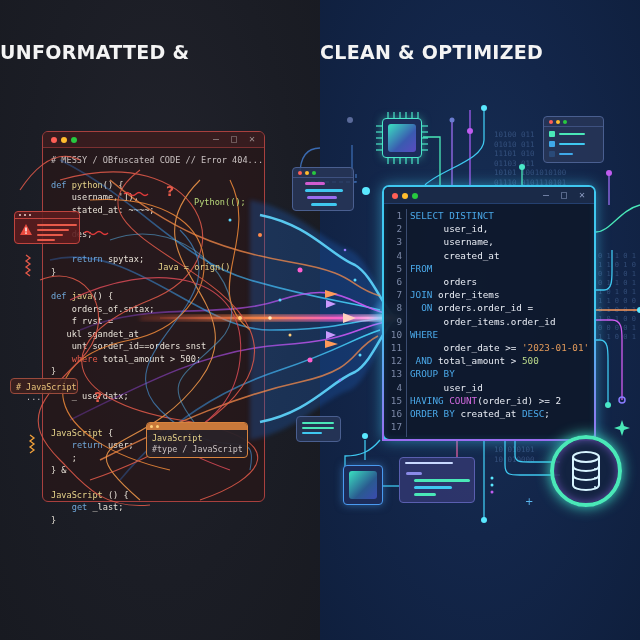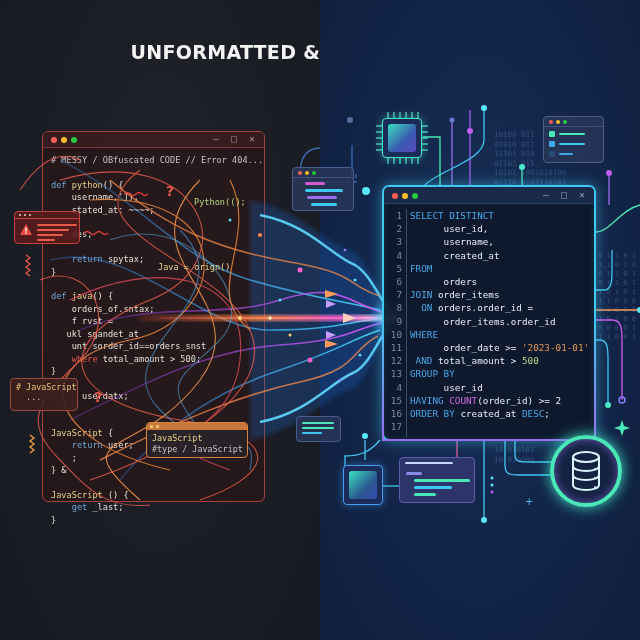--- a/index.html
+++ b/index.html
@@ -2,21 +2,21 @@
 <html><head>
 <meta charset="utf-8">
 <style>
   * { box-sizing: border-box; margin: 0; padding: 0; }
   html, body { width: 640px; height: 640px; overflow: hidden; background: #1a1c24; }
   body { position: relative; font-family: "DejaVu Sans", sans-serif; }
   .half-left { position: absolute; left: 0; top: 0; width: 320px; height: 640px;
     background: radial-gradient(ellipse at 50% 40%, #22232c 0%, #1b1d25 60%, #181a21 100%); }
   .half-right { position: absolute; left: 320px; top: 0; width: 320px; height: 640px;
     background: radial-gradient(ellipse at 50% 45%, #173056 0%, #13264a 50%, #0f1f3d 100%); }
-  .title { position: absolute; text-align: right; font-family: "DejaVu Sans", sans-serif;
+  .title { position: absolute; text-align: left; font-family: "DejaVu Sans", sans-serif;
     font-weight: bold; font-size: 19px; line-height: 24px; letter-spacing: 0.3px; color: #f4f4f4; }
   .title-left { left: 0; width: 320px; top: 40px; }
   .title-right { left: 320px; width: 320px; top: 40px; }
   .title .accent { color: #6ad3f0; }
   svg.fx { position: absolute; left: 0; top: 0; width: 640px; height: 640px; pointer-events: none; }
   .win { position: absolute; border-radius: 6px; }
   .win-messy { left: 42px; top: 131px; width: 223px; height: 371px;
     background: rgba(40,22,24,0.72); border: 1.5px solid #a8403e; }
   .win-messy .bar { height: 16px; border-bottom: 1px solid rgba(168,64,62,0.6);
     background: rgba(60,30,32,0.8); border-radius: 5px 5px 0 0; position: relative; }
@@ -45,21 +45,21 @@
     color: #7d8aa8; font-family: "DejaVu Sans Mono", monospace; font-size: 9.3px; line-height: 13.2px; }
   .gutter-line { position: absolute; left: 22px; top: 22px; width: 1px; height: 228px; background: #3a4c70; }
   .sql-code { left: 26px; top: 22px; color: #e8ecf4; font-size: 9.3px; line-height: 13.2px; }
   .s-kw { color: #4aa8e8; }
   .s-str { color: #e39a5a; margin-top: 9px; }
   .s-num { color: #b9d88a; }
   .s-fn { color: #d36ae0; }
   .mini { position: absolute; border-radius: 4px; }
   .popup-error { left: 14px; top: 211px; width: 66px; height: 33px; background: rgba(90,28,30,0.9);
     border: 1px solid #c0443e; }
-  .popup-js { left: 10px; top: 378px; width: 68px; height: 33px; background: rgba(60,32,30,0.9);
+  .popup-js { left: 10px; top: 378px; width: 68px; height: 16px; background: rgba(60,32,30,0.9);
     border: 1px solid #9a4a3c; }
   .popup-type { left: 146px; top: 422px; width: 102px; height: 36px; background: rgba(40,34,40,0.95);
     border: 1px solid #d7833e; }
   .popup-type .strip { height: 7px; background: #c8783a; border-radius: 3px 3px 0 0; position: relative; }
   .mini-code { position: absolute; left: 5px; font-family: "DejaVu Sans Mono", monospace;
     font-size: 8.4px; line-height: 11px; white-space: pre; }
   .mini-win { position: absolute; border-radius: 4px; background: rgba(40,54,88,0.85);
     border: 1px solid #4a5f90; }
   .mini-win .mbar { height: 10px; border-bottom: 1px solid #3e5180; position: relative; }
   .mdots { position: absolute; left: 5px; top: 3px; display: flex; gap: 3px; }
@@ -76,20 +76,21 @@
 </head>
 <body>
 
 <div class="half-left"></div>
 <div class="half-right"></div>
 
 <div class="title title-left">
   <div>UNFORMATTED &amp;</div>
 </div>
 <div class="title title-right">
+  <div>CLEAN &amp; OPTIMIZED</div>
 </div>
 
 <div class="binary" style="left:494px;top:130px;">10100 011
 01010 011
 11101 010
 01103 011
 10101 1001010100
 01110 0101110101</div>
 <div class="binary" style="left:598px;top:252px;font-size:7px;line-height:9px;">0 1 1 0 1 1
 1 1 0 1 0 0

